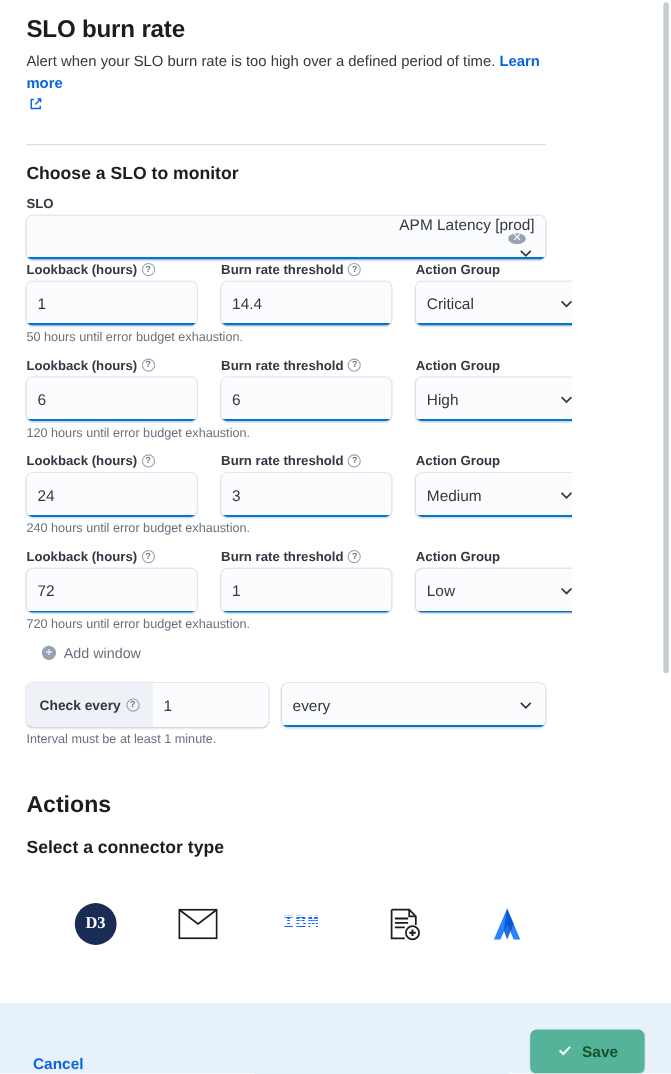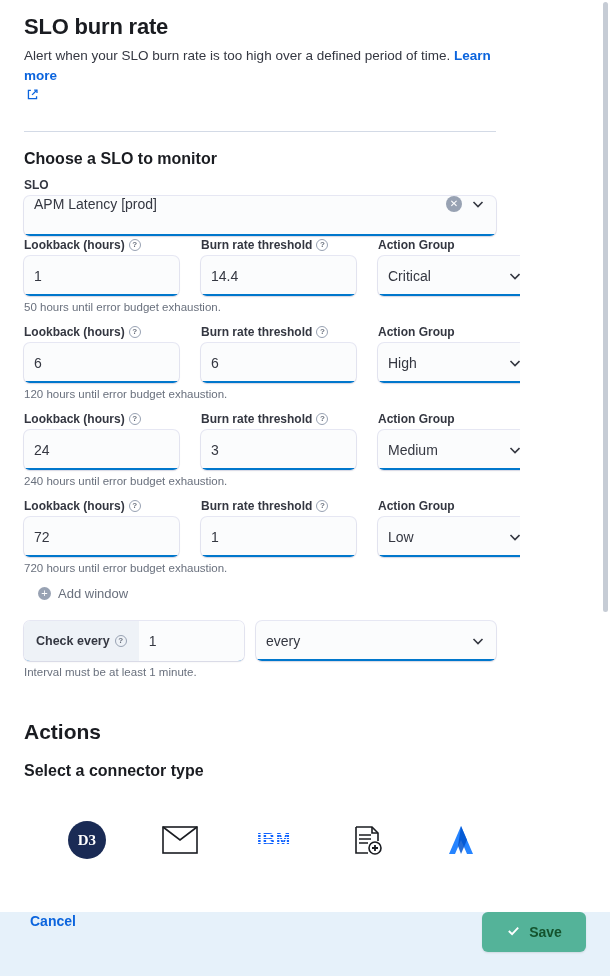--- a/index.html
+++ b/index.html
@@ -90,27 +90,28 @@
     cursor: pointer;
   }
   .combo {
     position: relative;
     height: 40px;
     background: #fbfcfd;
     border: none;
     border-radius: 6px;
     box-shadow: 0 0 0 1px rgba(19,34,149,0.1), 0 1px 2px rgba(0,0,0,0.08);
     display: flex;
-    align-items: flex-start;
+    align-items: flex-end;
     padding: 0 10px;
     font-size: 14px;
     color: #343741;
     background-image: linear-gradient(to top, #07c 2px, transparent 2px);
     background-size: 100% 100%;
     background-repeat: no-repeat;
+    flex-direction: column;
   }
   .combo .value { flex: 1; }
   .clear-btn {
     width: 16px; height: 16px;
     border-radius: 50%;
     background: #98a2b3;
     color: #fff;
     font-size: 10px;
     display: flex;
     align-items: center;
@@ -253,21 +254,21 @@
     justify-content: center;
     cursor: pointer;
   }
   .footer {
     position: absolute;
     left: 0; bottom: 0;
     width: 610px;
     height: 64px;
     background: #e6f1fa;
     display: flex;
-    align-items: flex-start;
+    align-items: flex-end;
     justify-content: space-between;
     padding: 0 24px;
   }
   .cancel-btn {
     font-size: 14px;
     font-weight: bold;
     color: #0b64dd;
     cursor: pointer;
     background: none;
     border: none;
@@ -306,21 +307,21 @@
     background: #1a2b55;
     color: #fff;
     font-size: 15px;
     font-weight: bold;
     display: flex;
     align-items: center;
     justify-content: center;
     font-family: "Liberation Serif", serif;
   }
   .ibm-logo {
-    font-family: Liberation Sans, sans-serif;
+    font-family: Liberation Mono, monospace;
     font-weight: bold;
     font-size: 17px;
     color: #0f62fe;
     letter-spacing: 1px;
     position: relative;
   }
   .ibm-logo::after {
     content: "";
     position: absolute;
     left: 0; top: 0; right: 0; bottom: 0;

